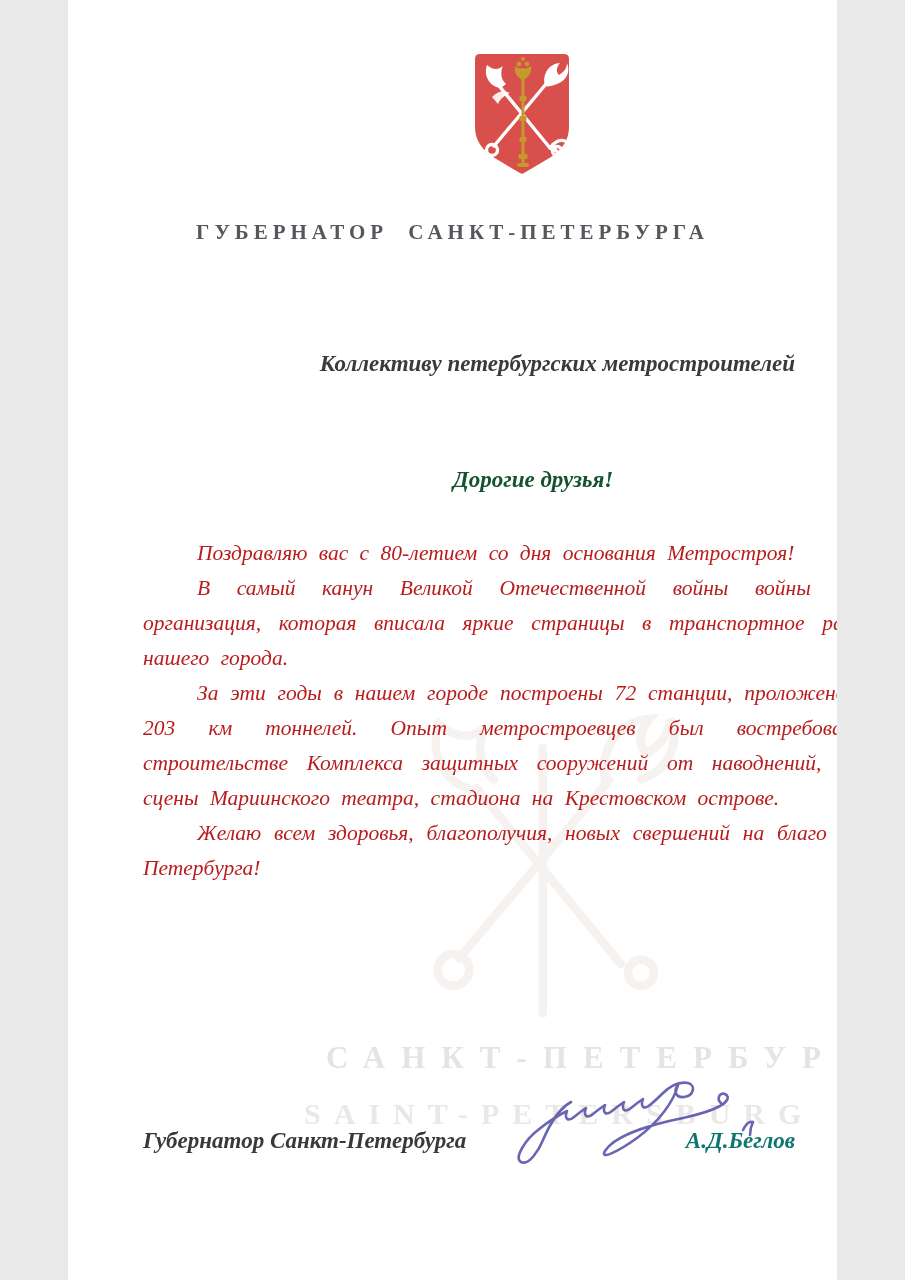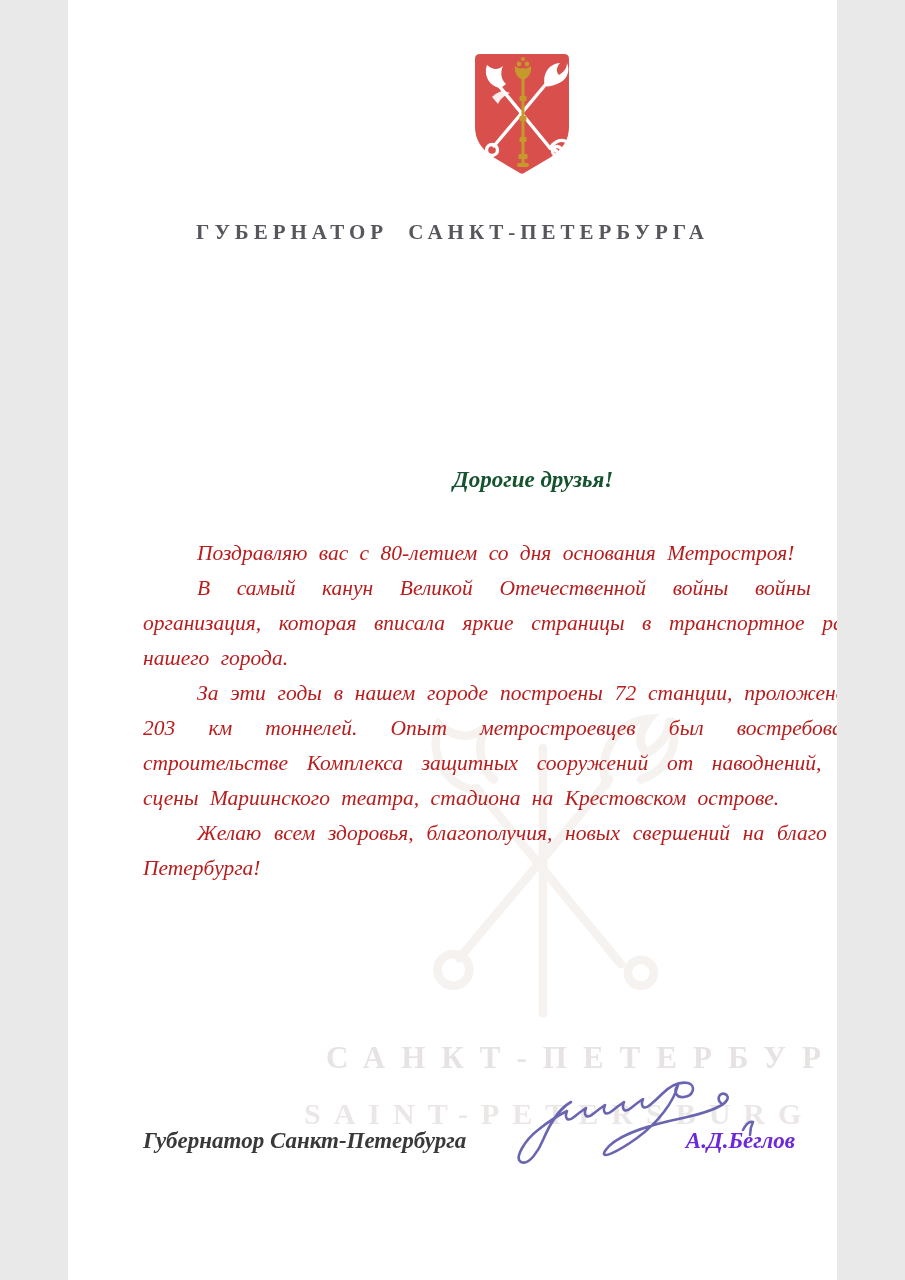--- a/index.html
+++ b/index.html
@@ -42,21 +42,21 @@
   }
   .body-text p { margin:0; text-indent:54px; }
   .signoff-position {
     position:absolute; top:1128px; left:75px;
     font-size:23px; font-style:italic; font-weight:bold;
     color:#39393b;
   }
   .signoff-name {
     position:absolute; top:1128px; right:42px;
     font-size:23px; font-style:italic; font-weight:bold;
-    color:#6d28d9;
+    color:#0f766e;
   }
   .signature-svg {
     position:absolute; left:432px; top:1074px; width:272px; height:112px;
   }
   .watermark-line1 {
     position:absolute; top:1040px; left:258px;
     font-size:31px; font-weight:600;
     letter-spacing:16px;
     color:rgba(196,186,186,0.40);
     white-space:nowrap;
@@ -106,20 +106,21 @@
       <circle cx="51" cy="6" r="2"></circle>
       <rect x="47.5" y="43" width="7" height="5" rx="1"></rect>
       <rect x="47.5" y="63" width="7" height="5" rx="1"></rect>
       <rect x="47.5" y="84" width="7" height="5" rx="1"></rect>
       <rect x="46.5" y="101" width="9" height="5" rx="1"></rect>
     </g>
   </svg>
 
   <div class="header-title">ГУБЕРНАТОР САНКТ-ПЕТЕРБУРГА</div>
 
+  <div class="addressee">Коллективу петербургских метростроителей</div>
 
   <div class="salutation">Дорогие друзья!</div>
 
   <svg class="ghost-crest" viewBox="0 0 100 122" xmlns="http://www.w3.org/2000/svg" fill="none" stroke="#ede8e5" stroke-width="3" stroke-linecap="round">
     <path d="M 28,34 L 78,95"></path>
     <path d="M 74,31 L 22,93"></path>
     <path d="M 51,20 L 51,112"></path>
     <circle cx="20" cy="97" r="5.5"></circle>
     <circle cx="85" cy="98" r="4.5"></circle>
     <path d="M 29,35 C 18,34 11,23 15,12 C 21,17 26,17 31,13 C 28,19 29,27 34,31"></path>

